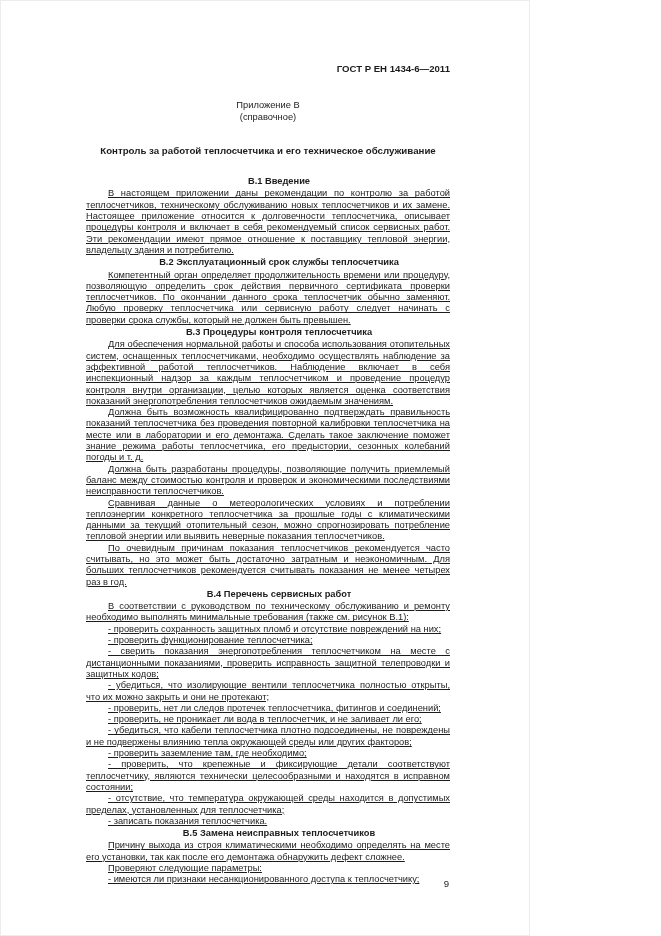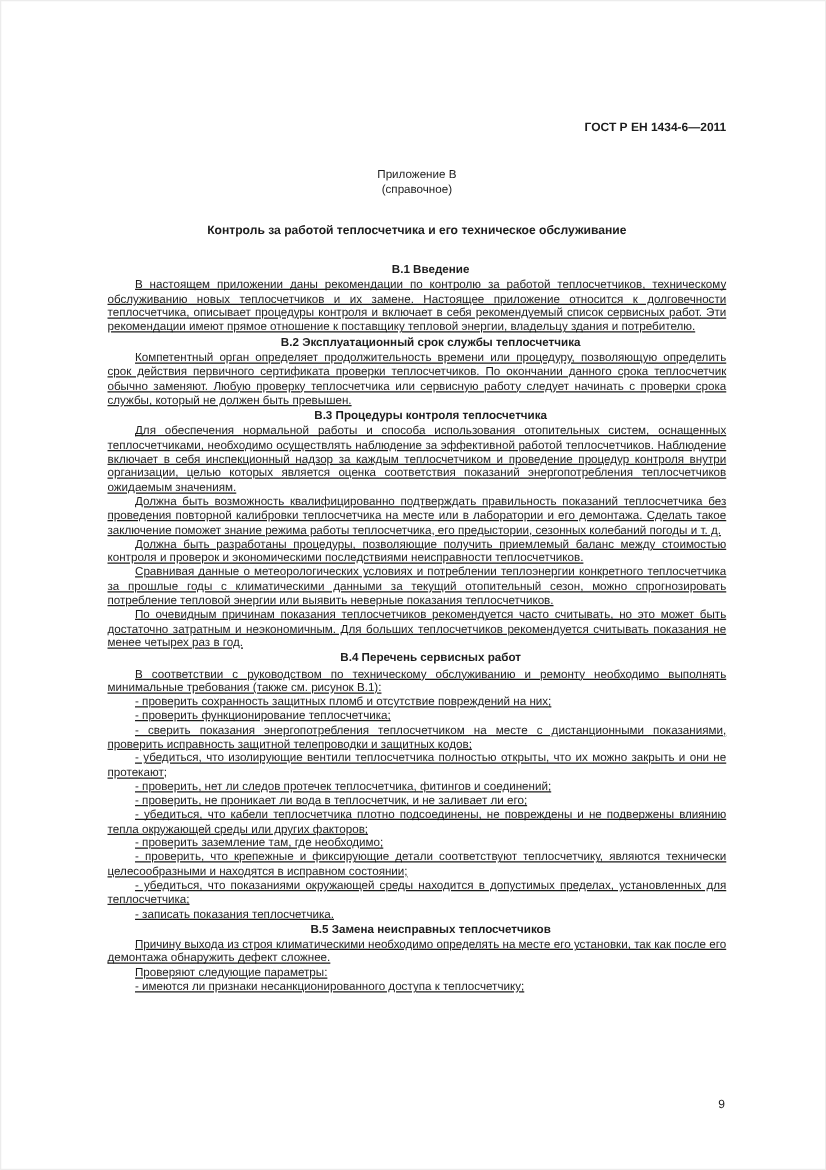--- a/index.html
+++ b/index.html
@@ -2,26 +2,26 @@
 <html lang="ru"><head>
 <meta charset="utf-8">
 <style>
   html, body {
     margin: 0;
     padding: 0;
     background: #ffffff;
   }
   .page {
     position: relative;
-    width: 661px;
+    width: 530px;
     height: 936px;
     box-sizing: border-box;
     background: #ffffff;
     border: 1px solid #ececec;
-    padding: 96px 79px 0 85px;
+    padding: 62px 79px 0 85px;
     font-family: "Liberation Sans", "DejaVu Sans", sans-serif;
     font-size: 9.3px;
     line-height: 11.3px;
     color: #1c1c1c;
     overflow: hidden;
   }
   .doc-code {
     text-align: right;
     font-weight: bold;
     font-size: 9.6px;
@@ -93,21 +93,21 @@
         <p class="para">В соответствии с руководством по техническому обслуживанию и ремонту необходимо выполнять минимальные требования (также см. рисунок В.1):</p>
         <p class="para">- проверить сохранность защитных пломб и отсутствие повреждений на них;</p>
         <p class="para">- проверить функционирование теплосчетчика;</p>
         <p class="para">- сверить показания энергопотребления теплосчетчиком на месте с дистанционными показаниями, проверить исправность защитной телепроводки и защитных кодов;</p>
         <p class="para">- убедиться, что изолирующие вентили теплосчетчика полностью открыты, что их можно закрыть и они не протекают;</p>
         <p class="para">- проверить, нет ли следов протечек теплосчетчика, фитингов и соединений;</p>
         <p class="para">- проверить, не проникает ли вода в теплосчетчик, и не заливает ли его;</p>
         <p class="para">- убедиться, что кабели теплосчетчика плотно подсоединены, не повреждены и не подвержены влиянию тепла окружающей среды или других факторов;</p>
         <p class="para">- проверить заземление там, где необходимо;</p>
         <p class="para">- проверить, что крепежные и фиксирующие детали соответствуют теплосчетчику, являются технически целесообразными и находятся в исправном состоянии;</p>
-        <p class="para">- убедиться, что показаниями окружающей среды находится в допустимых пределах, установленных для теплосчетчика;</p>
+        <p class="para">- отсутствие, что температура окружающей среды находится в допустимых пределах, установленных для теплосчетчика;</p>
         <p class="para">- записать показания теплосчетчика.</p>
       </section>
       <section>
         <p class="heading">В.5 Замена неисправных теплосчетчиков</p>
         <p class="para">Причину выхода из строя климатическими необходимо определять на месте его установки, так как после его демонтажа обнаружить дефект сложнее.</p>
         <p class="para">Проверяют следующие параметры:</p>
         <p class="para">- имеются ли признаки несанкционированного доступа к теплосчетчику;</p>
       </section>
     </main>
 

